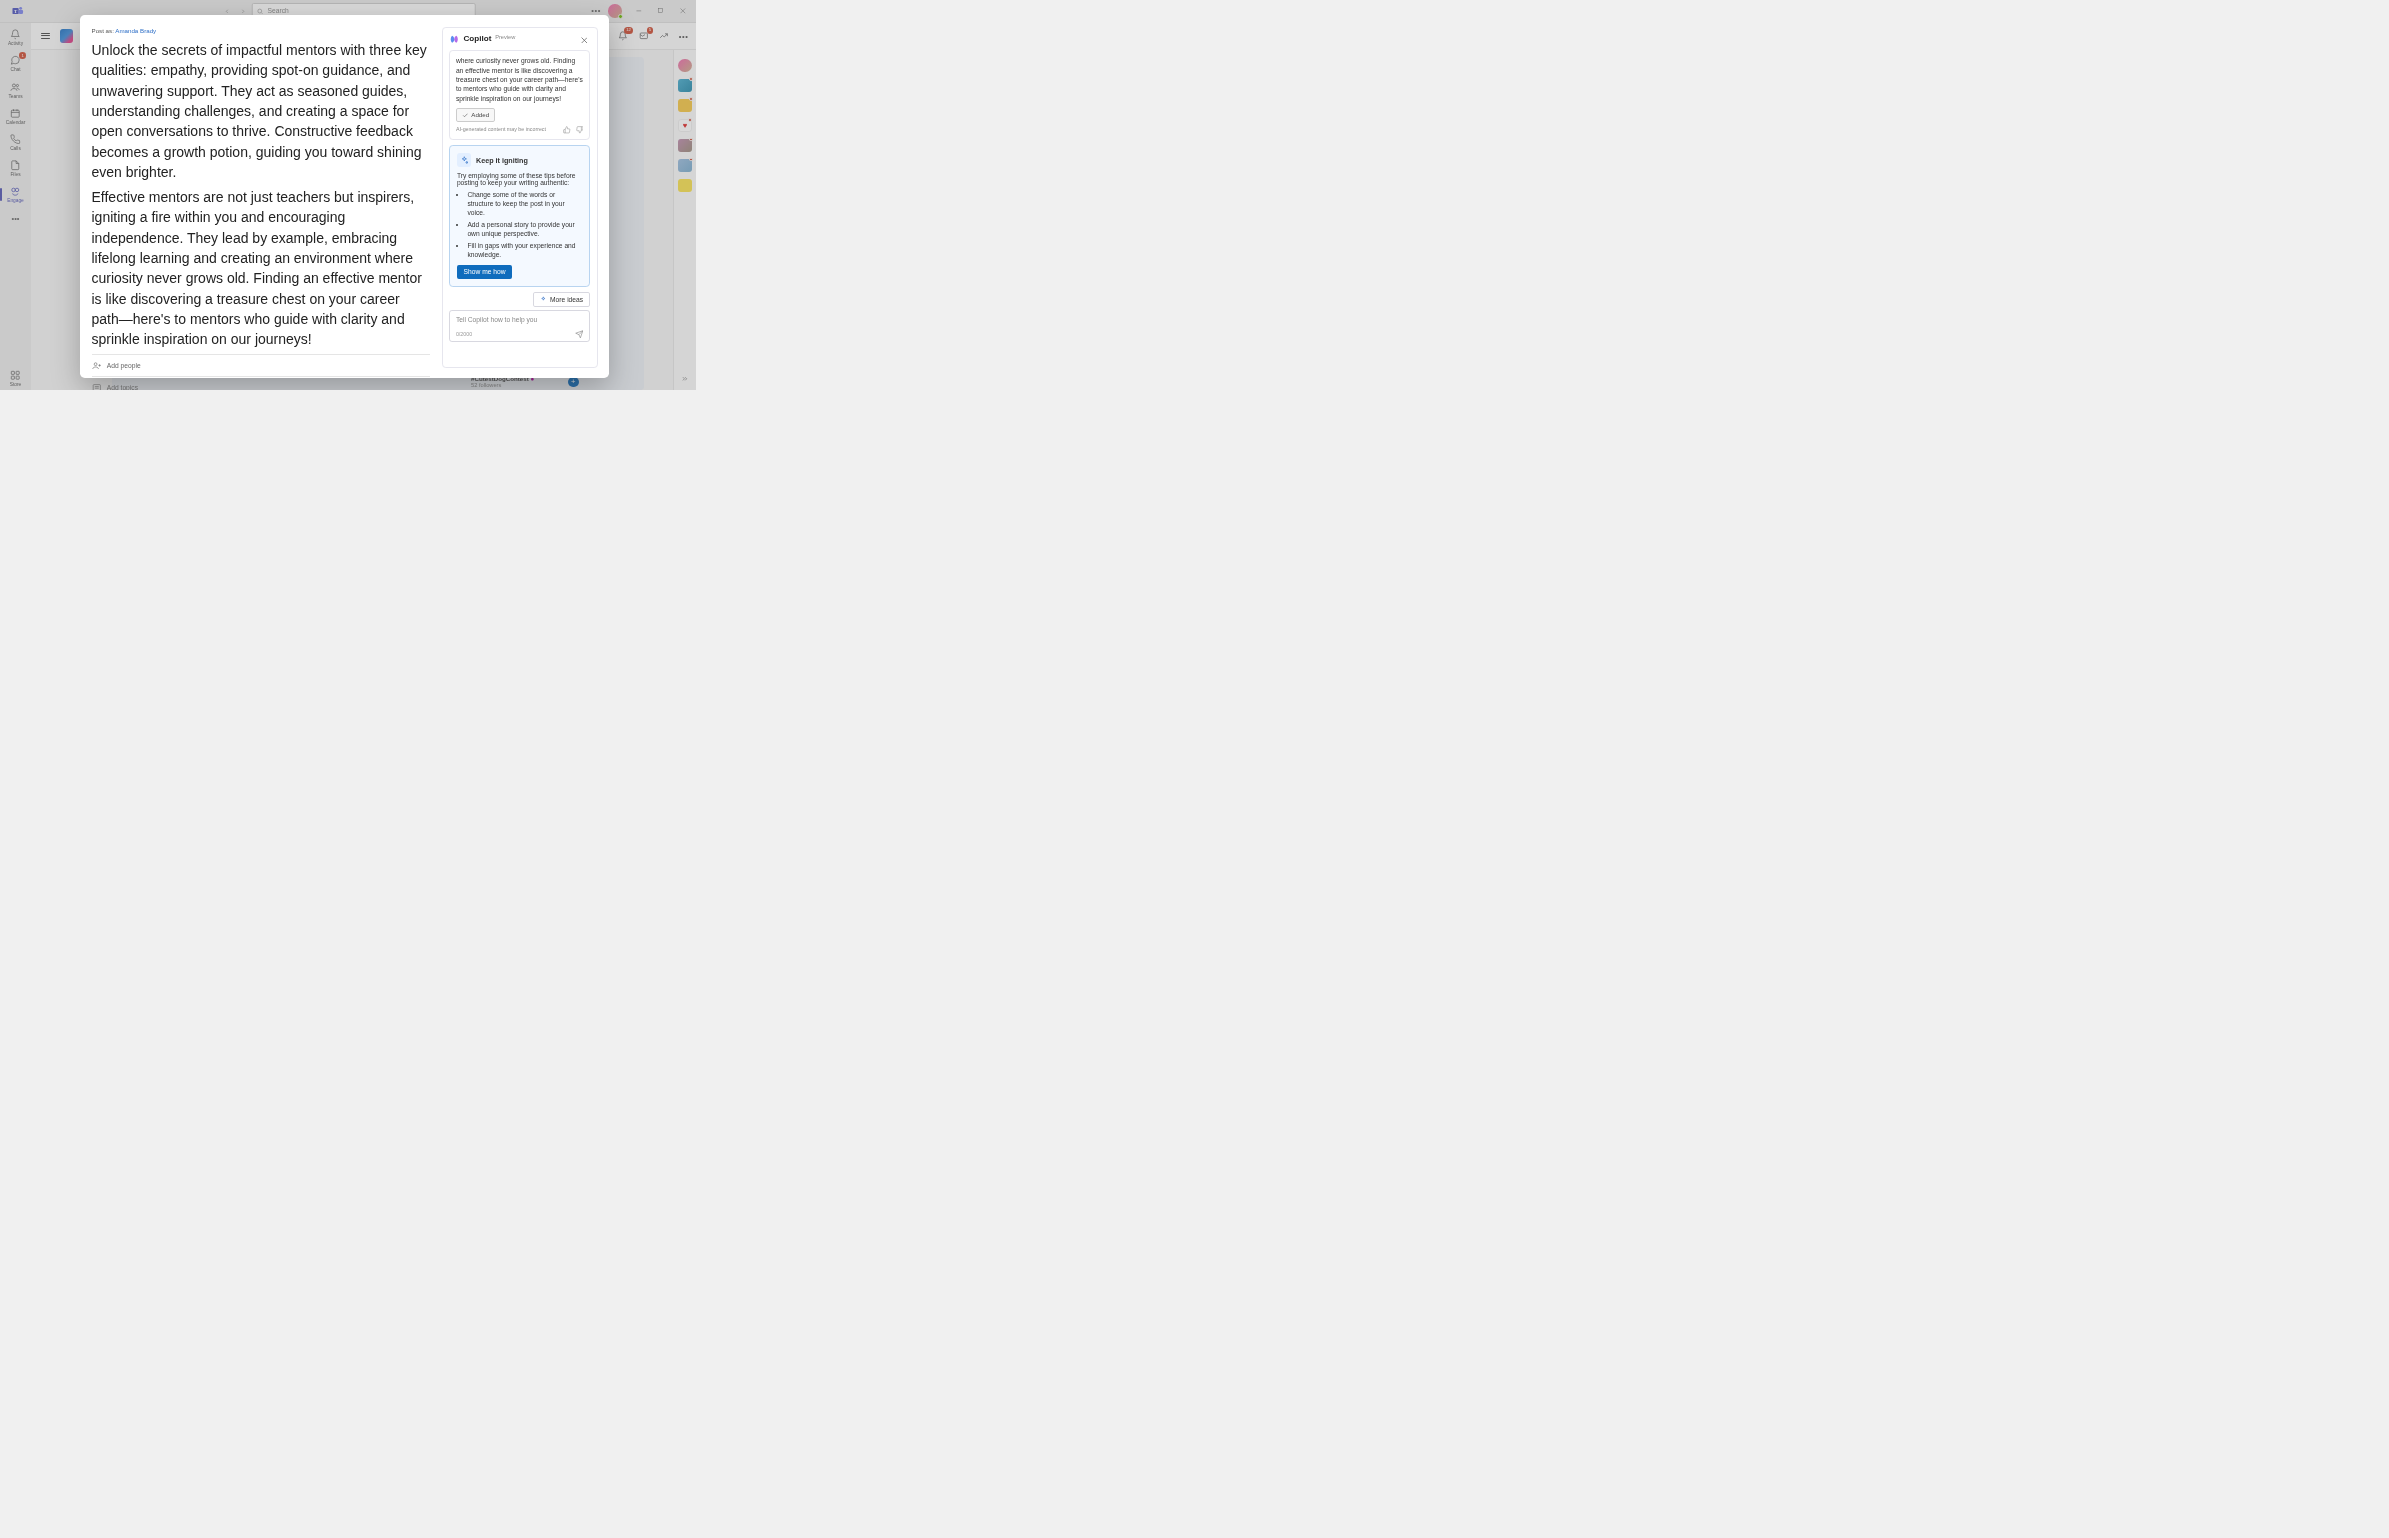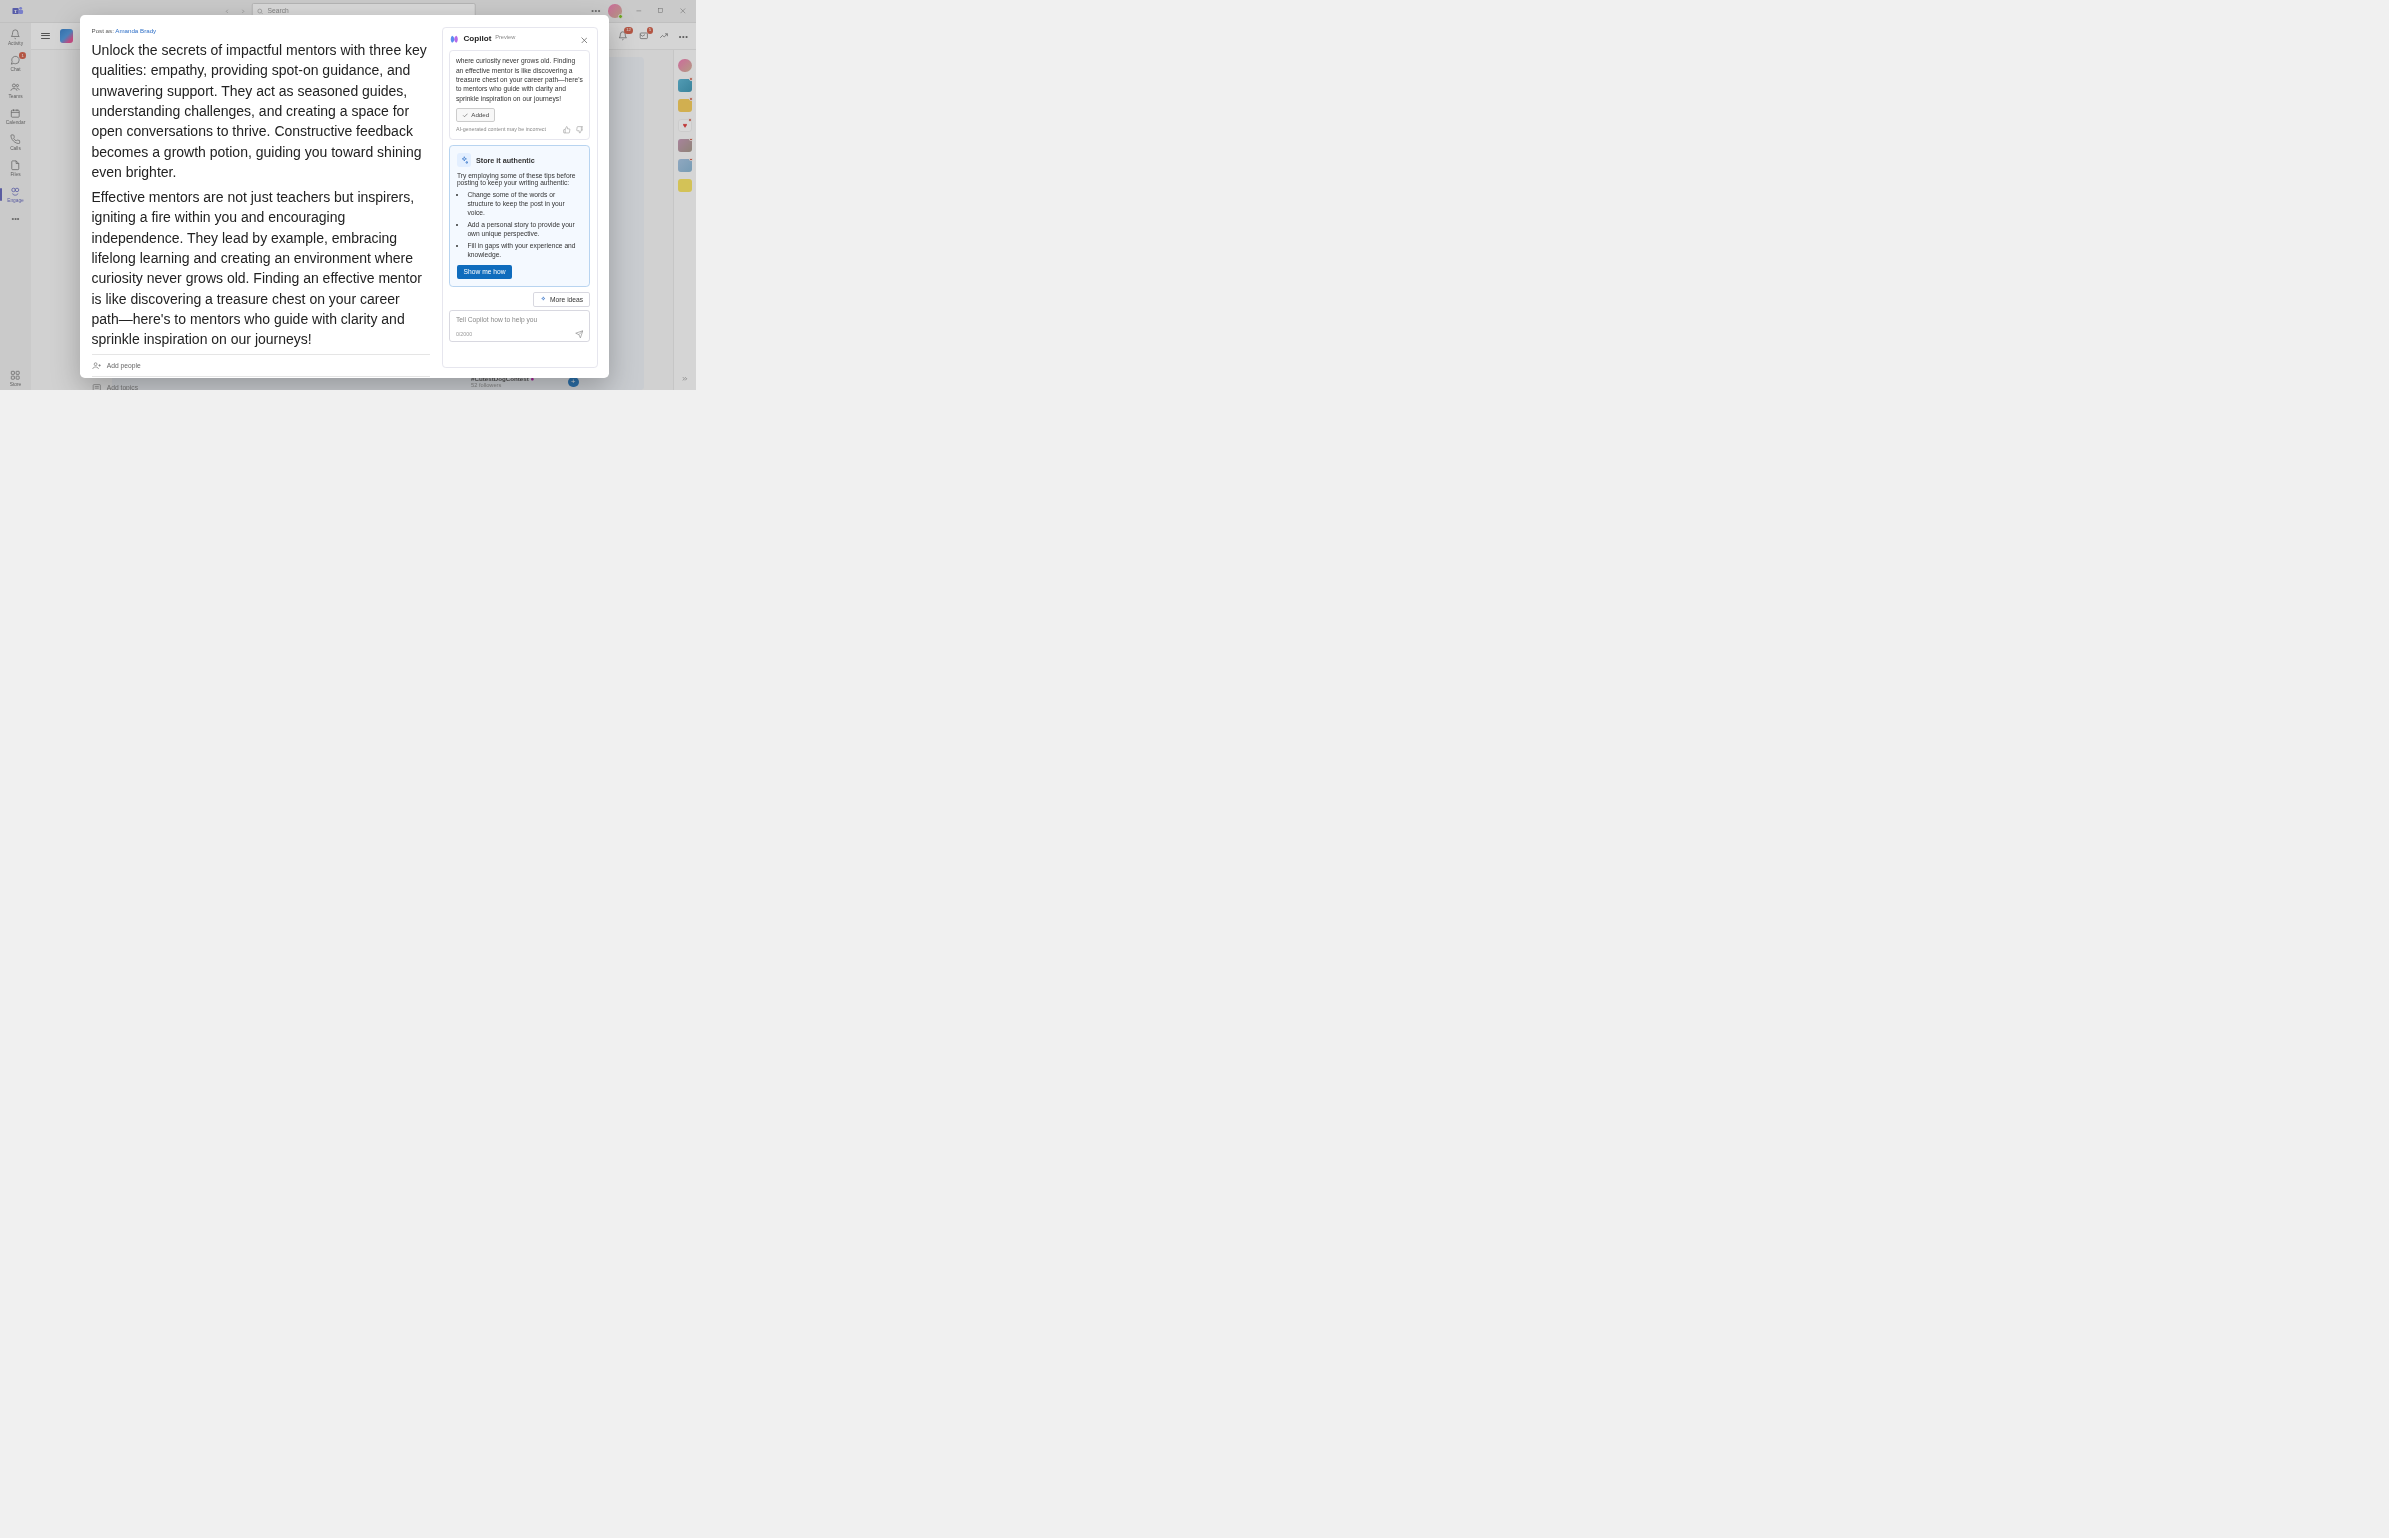--- a/index.html
+++ b/index.html
@@ -422,21 +422,21 @@
     </div>
 
     <div class="authentic-card">
       <div class="auth-head">
         <div class="auth-icon">
             <svg width="8.6" height="8.6" viewBox="0 0 24 24" fill="none" stroke="currentColor" stroke-width="1.8">
               <path d="M12 2l1.5 4.5L18 8l-4.5 1.5L12 14l-1.5-4.5L6 8l4.5-1.5z"></path>
               <path d="M19 15l.8 2.2L22 18l-2.2.8L19 21l-.8-2.2L16 18l2.2-.8z"></path>
             </svg>
           </div>
-        <div class="auth-title">Store it authentic</div>
+        <div class="auth-title">Keep it igniting</div>
       </div>
       <div>Try employing some of these tips before posting to keep your writing authentic:</div>
       <ul class="auth-tips">
         <li>Change some of the words or structure to keep the post in your voice.</li>
         <li>Add a personal story to provide your own unique perspective.</li>
         <li>Fill in gaps with your experience and knowledge.</li>
       </ul>
       <button class="show-how">Show me how</button>
     </div>
 

